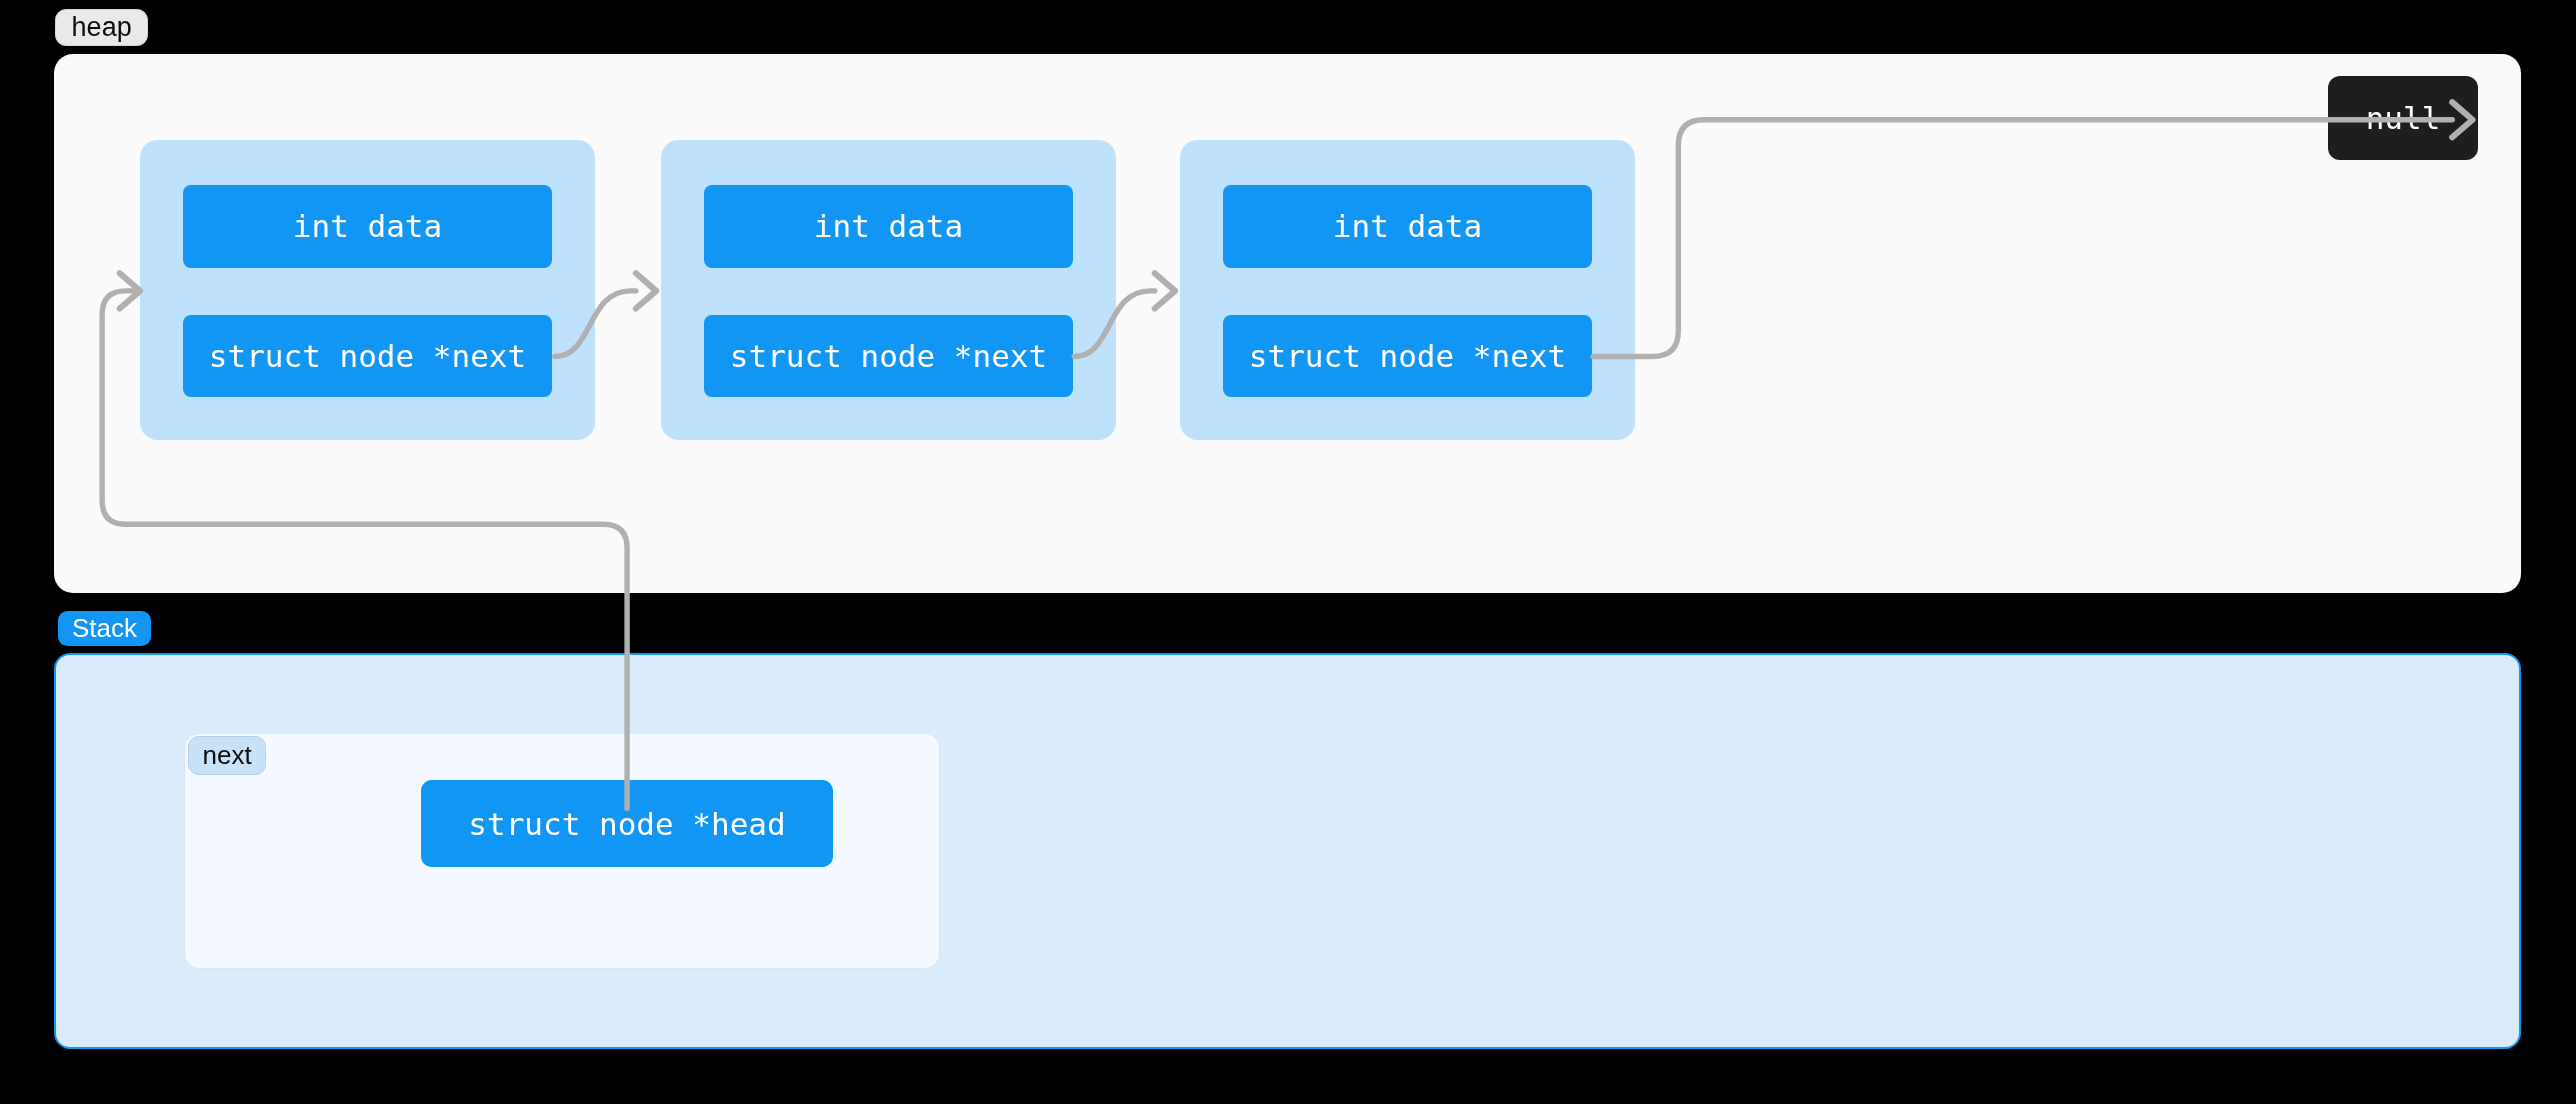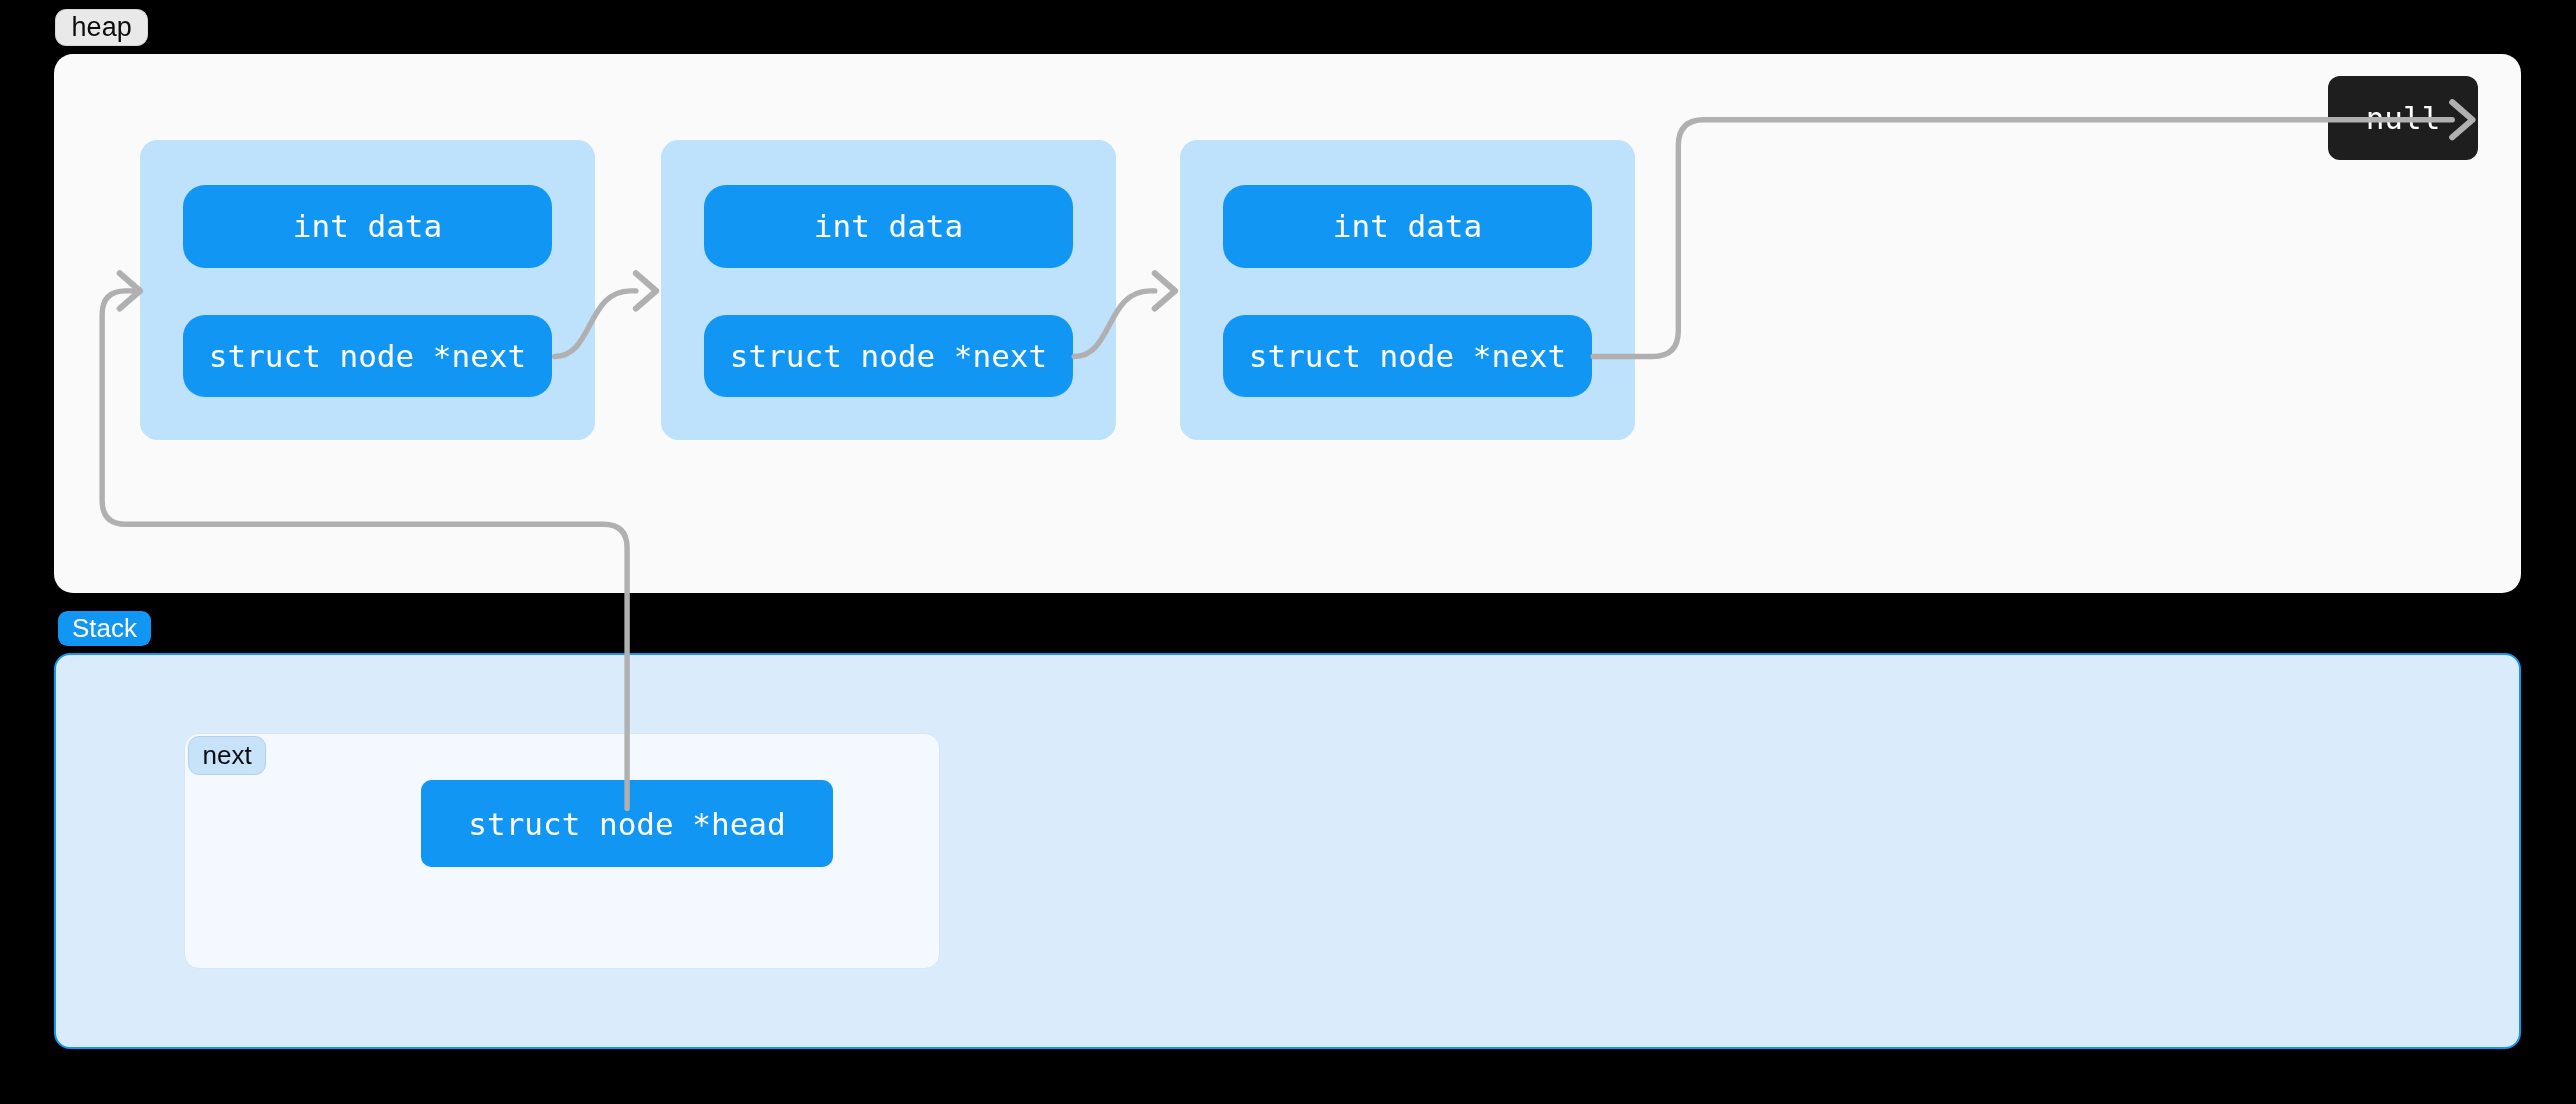--- a/index.html
+++ b/index.html
@@ -36,21 +36,21 @@
   .heap-region{position:absolute;left:54px;top:54px;width:2467px;height:539px;
     background:var(--heap-bg);border-radius:19px;}
   .stack-region{position:absolute;left:54px;top:653px;width:2467px;height:396px;
     background:var(--stack-bg);border:2.7px solid var(--accent);border-radius:16px;}
 
   
   .node{position:absolute;top:140px;width:455px;height:300px;border-radius:17.6px;
     background:var(--node-bg);display:flex;flex-direction:column;
     padding:45px 43px 43px 43px;gap:47px;}
   .node-1{left:140px;} .node-2{left:661px;} .node-3{left:1180px;}
-  .field{height:83px;width:100%;border-radius:22px;background:var(--accent);
+  .field{height:83px;width:100%;border-radius:8px;background:var(--accent);
     color:var(--code-text);font-family:"DejaVu Sans Mono",monospace;font-size:31px;
     display:flex;align-items:center;justify-content:center;white-space:nowrap;}
 
   
   .null-box{position:absolute;left:2328px;top:76px;width:150px;height:84px;
     border-radius:12px;background:var(--null-bg);color:var(--code-text);
     font-family:"DejaVu Sans Mono",monospace;font-size:31px;
     display:flex;align-items:center;justify-content:center;}
 
   

